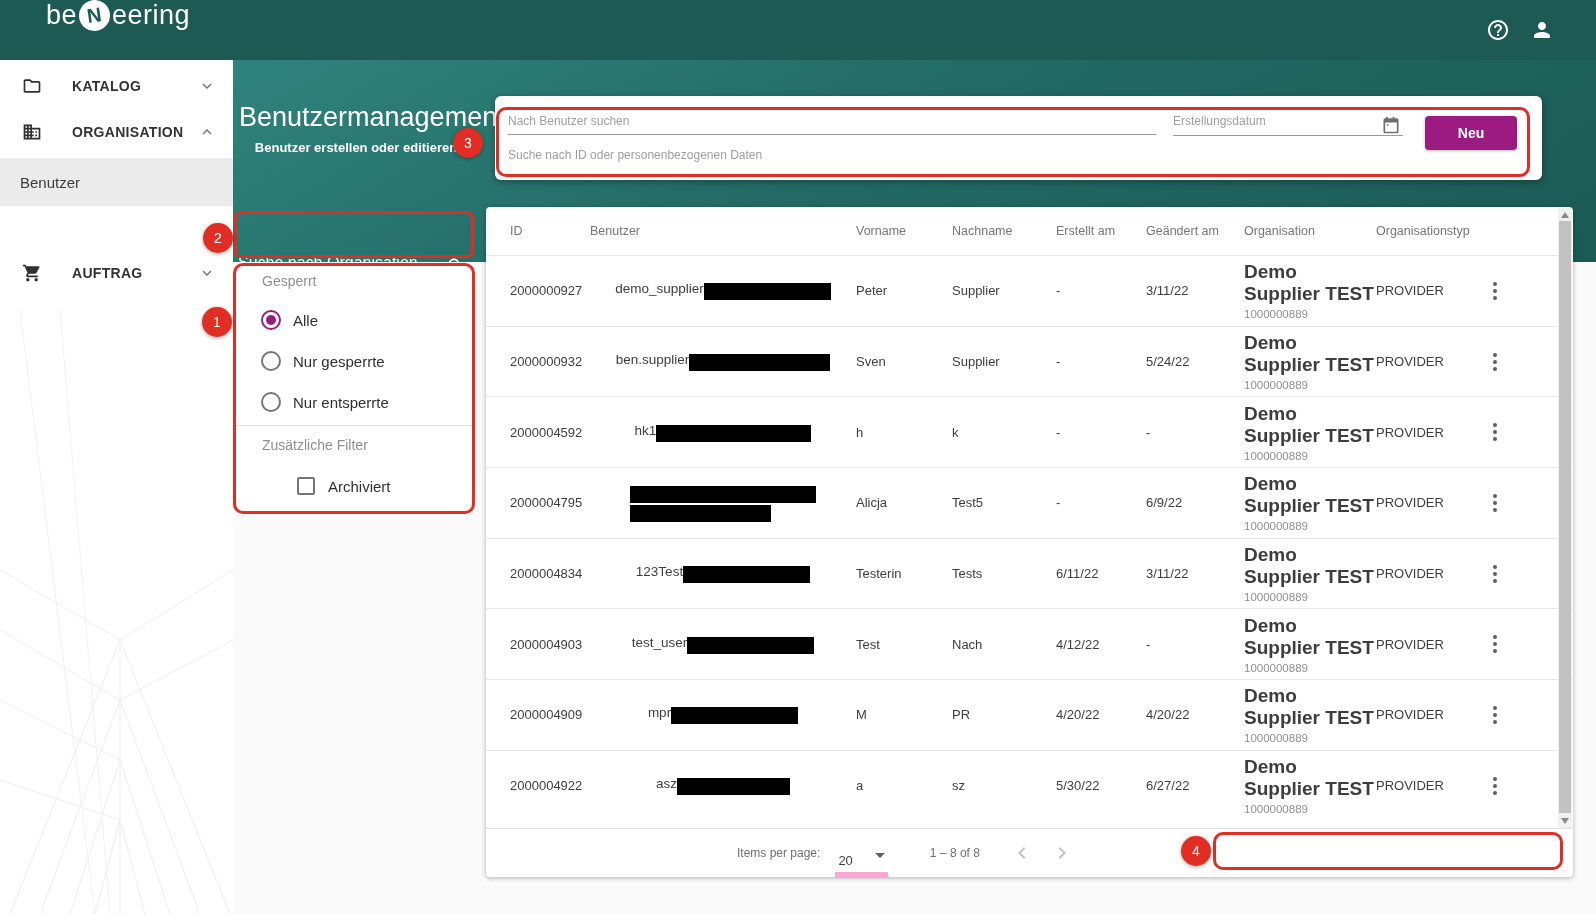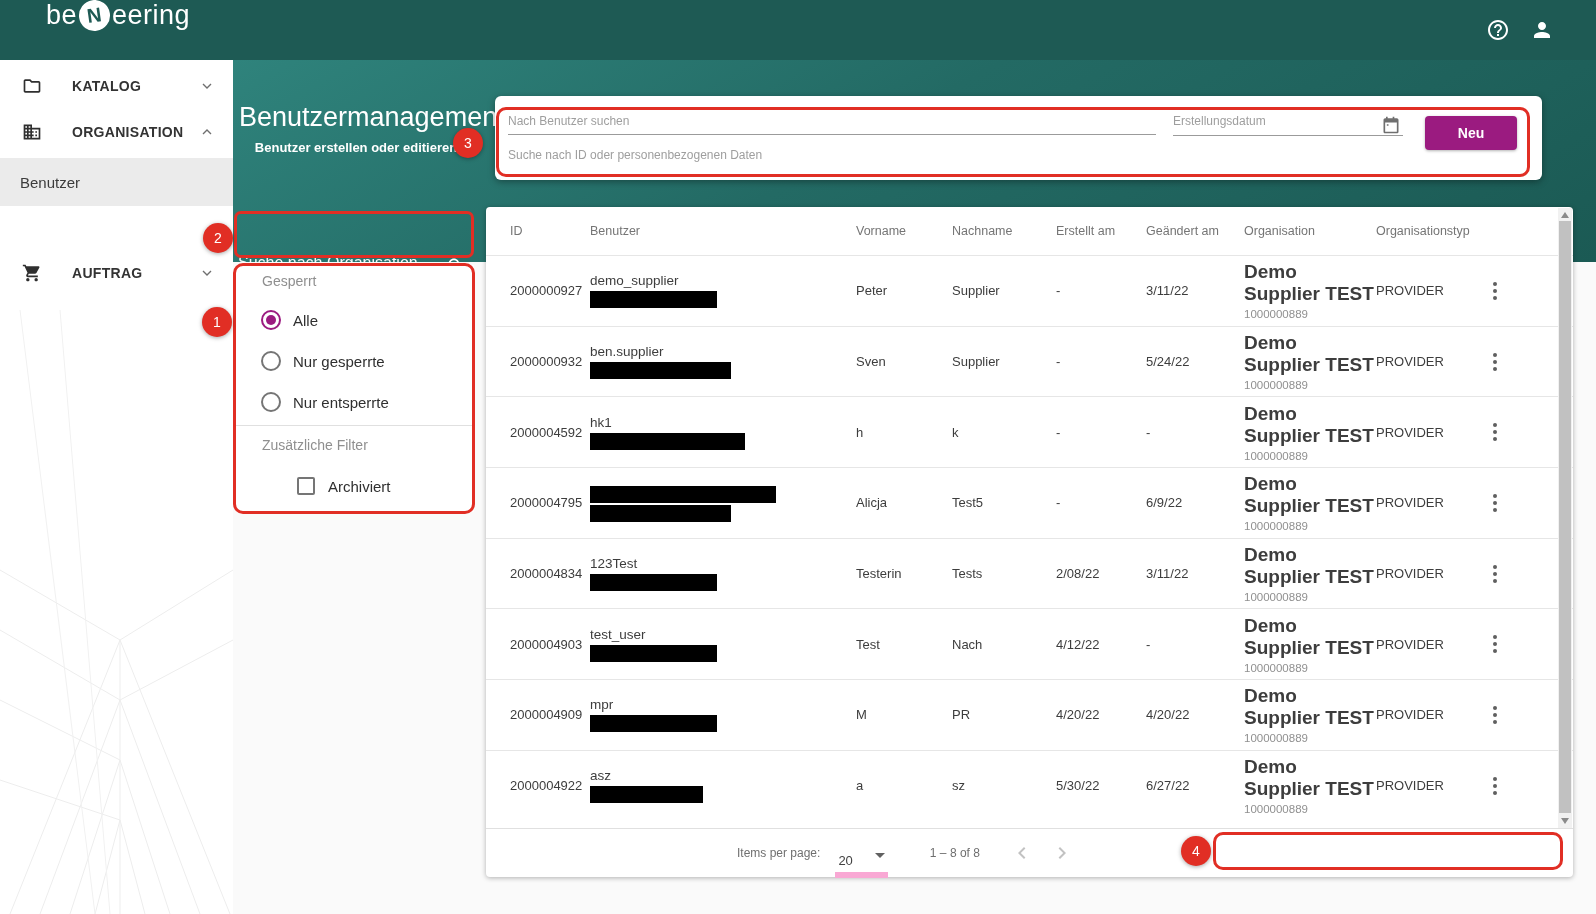--- a/index.html
+++ b/index.html
@@ -79,21 +79,21 @@
   .check-label{margin-left:13px;font-size:15px;color:#2f2f2f;}
 
   
   .table-card{position:absolute;left:486px;top:207px;width:1087px;height:670px;background:#fff;border-radius:4px;
               box-shadow:0 1px 5px rgba(0,0,0,.3);z-index:4;}
   .tgrid{display:grid;grid-template-columns:80px 266px 96px 104px 90px 98px 132px 110px 1fr;
          padding-left:24px;align-items:center;}
   .thead{height:48px;color:#757575;font-size:12.5px;}
   .trow{height:70.7px;border-top:1px solid #e6e6e6;font-size:13px;color:#3d3d3d;}
   .cell{overflow:hidden;}
-  .bz{display:flex;flex-direction:column;justify-content:center;}
+  .bz{display:flex;flex-direction:row;justify-content:center;}
   .bz-name{font-size:13.5px;line-height:16px;}
   .bz-bar{height:17px;background:#000;margin-top:2px;}
   .org-name{font-size:19px;font-weight:bold;}
   .org-id{font-size:11.5px;color:#909090;margin-top:3px;}
   .kebab{display:flex;flex-direction:column;align-items:center;gap:3px;width:18px;cursor:pointer;padding:2px 0;}
   .kebab i{width:4px;height:4px;border-radius:50%;background:#5f5f5f;}
 
   
   .vscroll{position:absolute;right:1px;top:1px;width:14px;height:620px;background:#f1f1f1;}
   .vthumb{position:absolute;left:1px;top:13px;width:12px;height:592px;background:#c1c1c1;cursor:pointer;}
@@ -385,21 +385,21 @@
   <div class="tgrid trow">
     <div class="cell">2000004834</div>
     <div class="cell bz">
       <div class="bz-name">123Test</div>
       <div class="bz-bars">
               <div class="bz-bar" style="width: 127px;"></div>
             </div>
     </div>
     <div class="cell">Testerin</div>
     <div class="cell">Tests</div>
-    <div class="cell">2/08/22</div>
+    <div class="cell">6/11/22</div>
     <div class="cell">3/11/22</div>
     <div class="cell">
       <div class="org-name">Demo Supplier TEST</div>
       <div class="org-id">1000000889</div>
     </div>
     <div class="cell">PROVIDER</div>
     <div class="cell">
       <div class="kebab">
               <i></i>
               <i></i>

